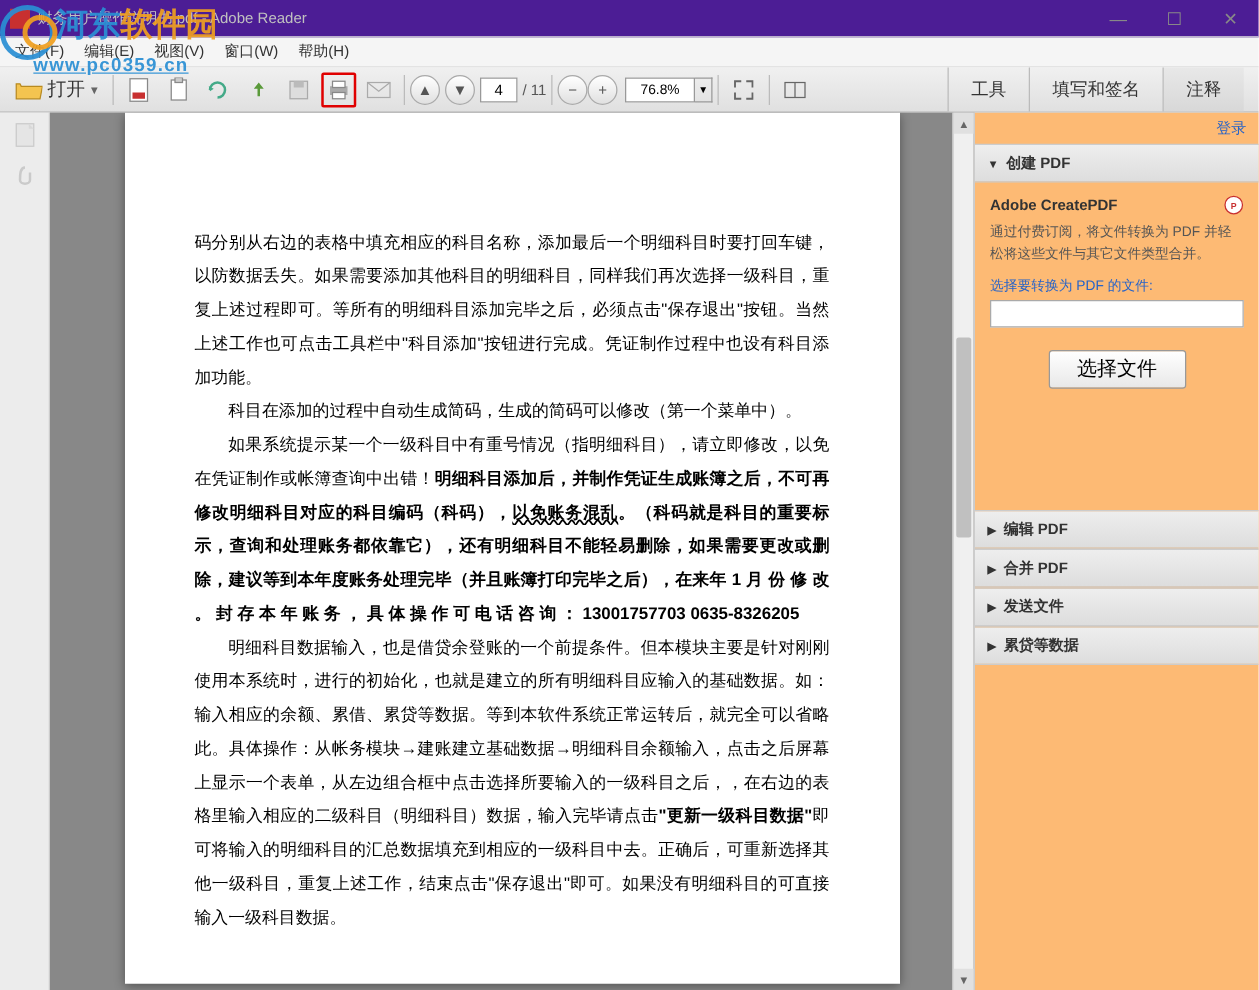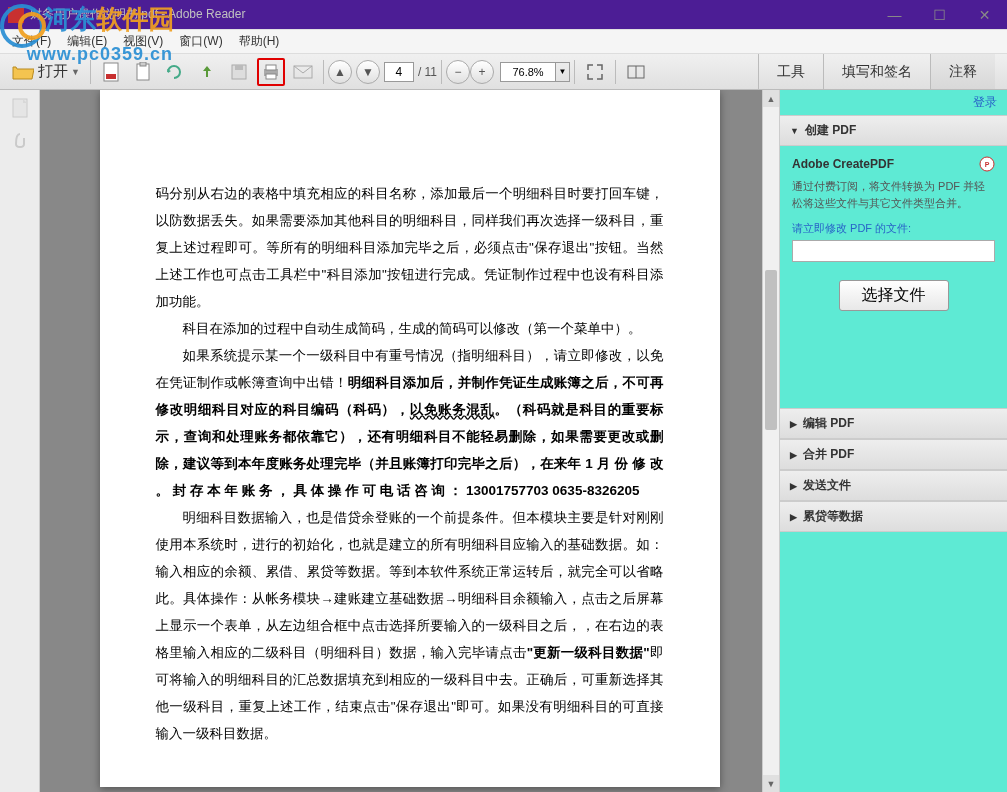--- a/index.html
+++ b/index.html
@@ -38,35 +38,35 @@
 .page { position: absolute; left: 50%; transform: translateX(-50%); top: 0; width: 620px; background: #fff; box-shadow: 0 2px 8px rgba(0,0,0,0.4); padding: 90px 56px 40px 56px; font-family: "SimSun", serif; }
 .page p { font-size: 13.5px; line-height: 2; color: #000000; text-align: justify; }
 .page .indent { text-indent: 2em; }
 .page .bold { font-weight: bold; }
 .page h3 { font-size: 17px; font-weight: bold; margin: 32px 0 18px 0; }
 .scrollbar-v { position: absolute; right: 0; top: 0; width: 17px; height: 100%; background: #f0f0f0; border-left: 1px solid #ccc; }
 .scrollbar-v .thumb { position: absolute; left: 2px; right: 2px; top: 180px; height: 160px; background: #c0c0c0; border-radius: 2px; }
 .scrollbar-v .arrow-btn { height: 17px; background: #e0e0e0; display:flex; align-items:center; justify-content:center; font-size:9px; color:#666;}
 .scrollbar-v .arrow-bottom { position:absolute; bottom:0; left:0; right:0;}
 
-.right-panel { width: 228px; background: #5eead4; border-left: 1px solid #ccc; display: flex; flex-direction: column; }
+.right-panel { width: 228px; background: #fdba74; border-left: 1px solid #ccc; display: flex; flex-direction: column; }
 .login-link { text-align: right; padding: 4px 10px; font-size: 12px; color: #2864c8; }
 .panel-section-header { background: linear-gradient(#eee,#ddd); border-top: 1px solid #ccc; border-bottom: 1px solid #ccc; padding: 6px 10px; font-size: 12px; font-weight: bold; color: #333; display: flex; align-items: center; gap: 6px; }
 .panel-section-header .tri { font-size: 9px; }
 .panel-body { padding: 10px 12px; font-size: 12px; }
 .panel-body .title-strong { font-weight: bold; color: #333; display: flex; justify-content: space-between; align-items: center; }
 .panel-body .desc { color: #555; line-height: 1.5; margin-top: 6px; font-size: 11px; }
 .panel-body .link { color: #2864c8; font-size: 11px; margin-top: 10px; display: block; }
 .file-input { width: 100%; height: 22px; border: 1px solid #aaa; margin-top: 4px; background: #fff; }
 .select-file-btn { display: block; margin: 18px auto 8px; padding: 4px 22px; font-size: 16px; border: 1px solid #999; background: linear-gradient(#fff,#e8e8e8); border-radius: 3px; }
 
 .watermark { position: absolute; top: 2px; left: 0px; z-index: 999; pointer-events: none; opacity: 0.92;}
 .watermark .txt1 { font-size: 26px; font-weight: bold; color: #2a8fd4; }
 .watermark .txt1 .o { color: #f0a020; }
-.watermark .txt2 { font-size: 18px; color: #2a8fd4; font-weight: bold; letter-spacing: 1px; }
+.watermark .txt2 { font-size: 15px; color: #2a8fd4; font-weight: bold; letter-spacing: 1px; text-decoration: underline; }
 .watermark .circ { display:inline-block; width:40px; height:40px; position:relative; vertical-align:middle;}
 .watermark .circ::before{content:"";position:absolute;width:36px;height:36px;border:4px solid #2a8fd4;border-radius:50%;top:0;left:0;}
 .watermark .circ::after{content:"";position:absolute;width:20px;height:20px;border:4px solid #f0a020;border-radius:50%;top:8px;left:18px;}
 
 svg { display: block; }
 </style>
 </head>
 <body>
 
 <div class="watermark">
@@ -212,21 +212,21 @@
       </div>
     <div class="panel-body">
       <div class="title-strong">
           <span>Adobe CreatePDF</span>
         <svg width="16" height="16">
             <circle cx="8" cy="8" r="7" fill="#fff" stroke="#c83030"></circle>
             <text x="8" y="11" font-size="7" text-anchor="middle" fill="#c83030">P</text>
           </svg>
       </div>
       <div class="desc">通过付费订阅，将文件转换为 PDF 并轻松将这些文件与其它文件类型合并。</div>
-      <span class="link">请立即修改 PDF 的文件:</span>
+      <span class="link">选择要转换为 PDF 的文件:</span>
       <input class="file-input" style="">
       <button class="select-file-btn">选择文件</button>
     </div>
     <div style="flex:1"></div>
     <div class="panel-section-header">
         <span class="tri">▶</span>
         <span>编辑 PDF</span>
       </div>
     <div class="panel-section-header">
         <span class="tri">▶</span>

